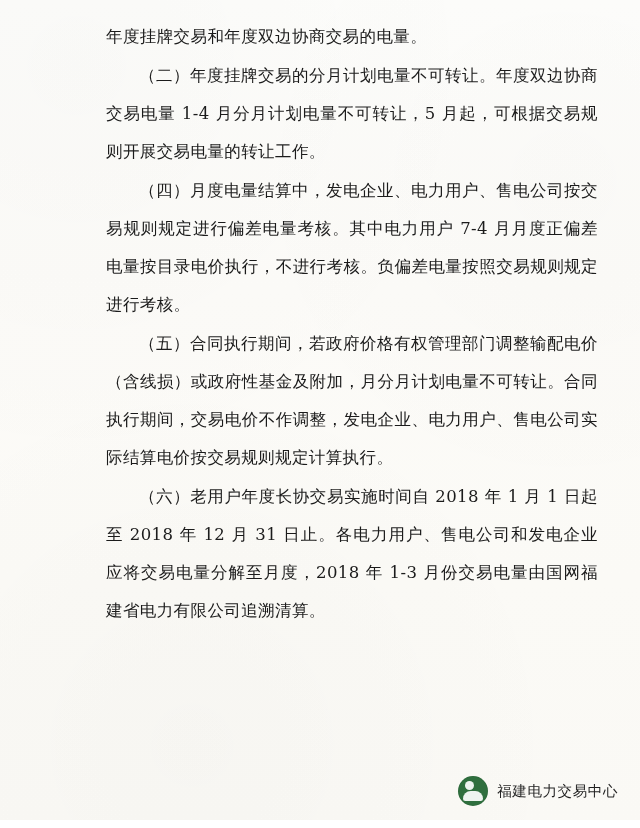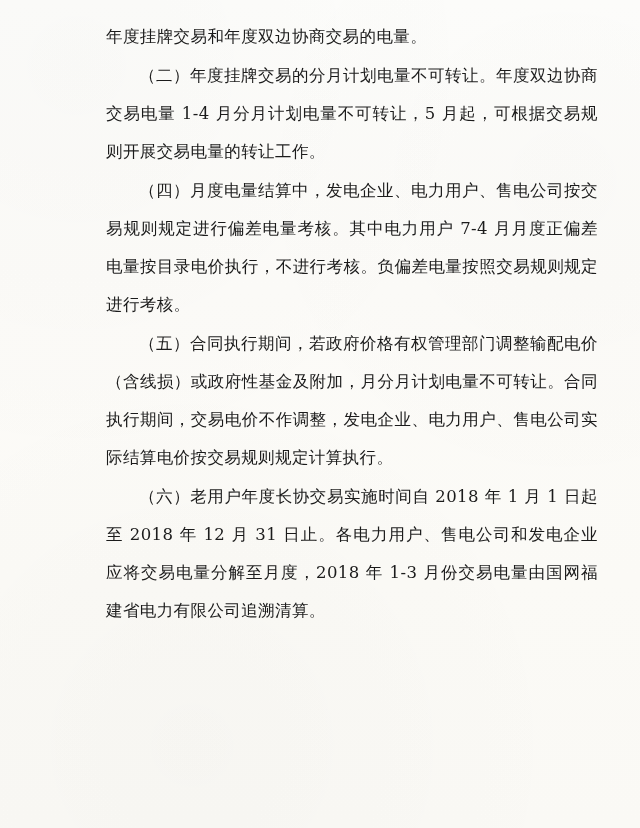--- a/index.html
+++ b/index.html
@@ -122,13 +122,20 @@
   <div class="paper-noise"></div>
 
   <div class="content">
     <p class="para">年度挂牌交易和年度双边协商交易的电量。</p>
     <p class="para indent">（二）年度挂牌交易的分月计划电量不可转让。年度双边协商交易电量 1-4 月分月计划电量不可转让，5 月起，可根据交易规则开展交易电量的转让工作。</p>
     <p class="para indent">（四）月度电量结算中，发电企业、电力用户、售电公司按交易规则规定进行偏差电量考核。其中电力用户 7-4 月月度正偏差电量按目录电价执行，不进行考核。负偏差电量按照交易规则规定进行考核。</p>
     <p class="para indent">（五）合同执行期间，若政府价格有权管理部门调整输配电价（含线损）或政府性基金及附加，月分月计划电量不可转让。合同执行期间，交易电价不作调整，发电企业、电力用户、售电公司实际结算电价按交易规则规定计算执行。</p>
     <p class="para indent">（六）老用户年度长协交易实施时间自 2018 年 1 月 1 日起至 2018 年 12 月 31 日止。各电力用户、售电公司和发电企业应将交易电量分解至月度，2018 年 1-3 月份交易电量由国网福建省电力有限公司追溯清算。</p>
   </div>
 
+  <div class="footer">
+    <div class="footer-brand">
+      <span class="brand-mark"></span>
+      <span class="brand-text">福建电力交易中心</span>
+    </div>
+    <div class="bottom-band"></div>
+  </div>
 </div>
 
 </body></html>

